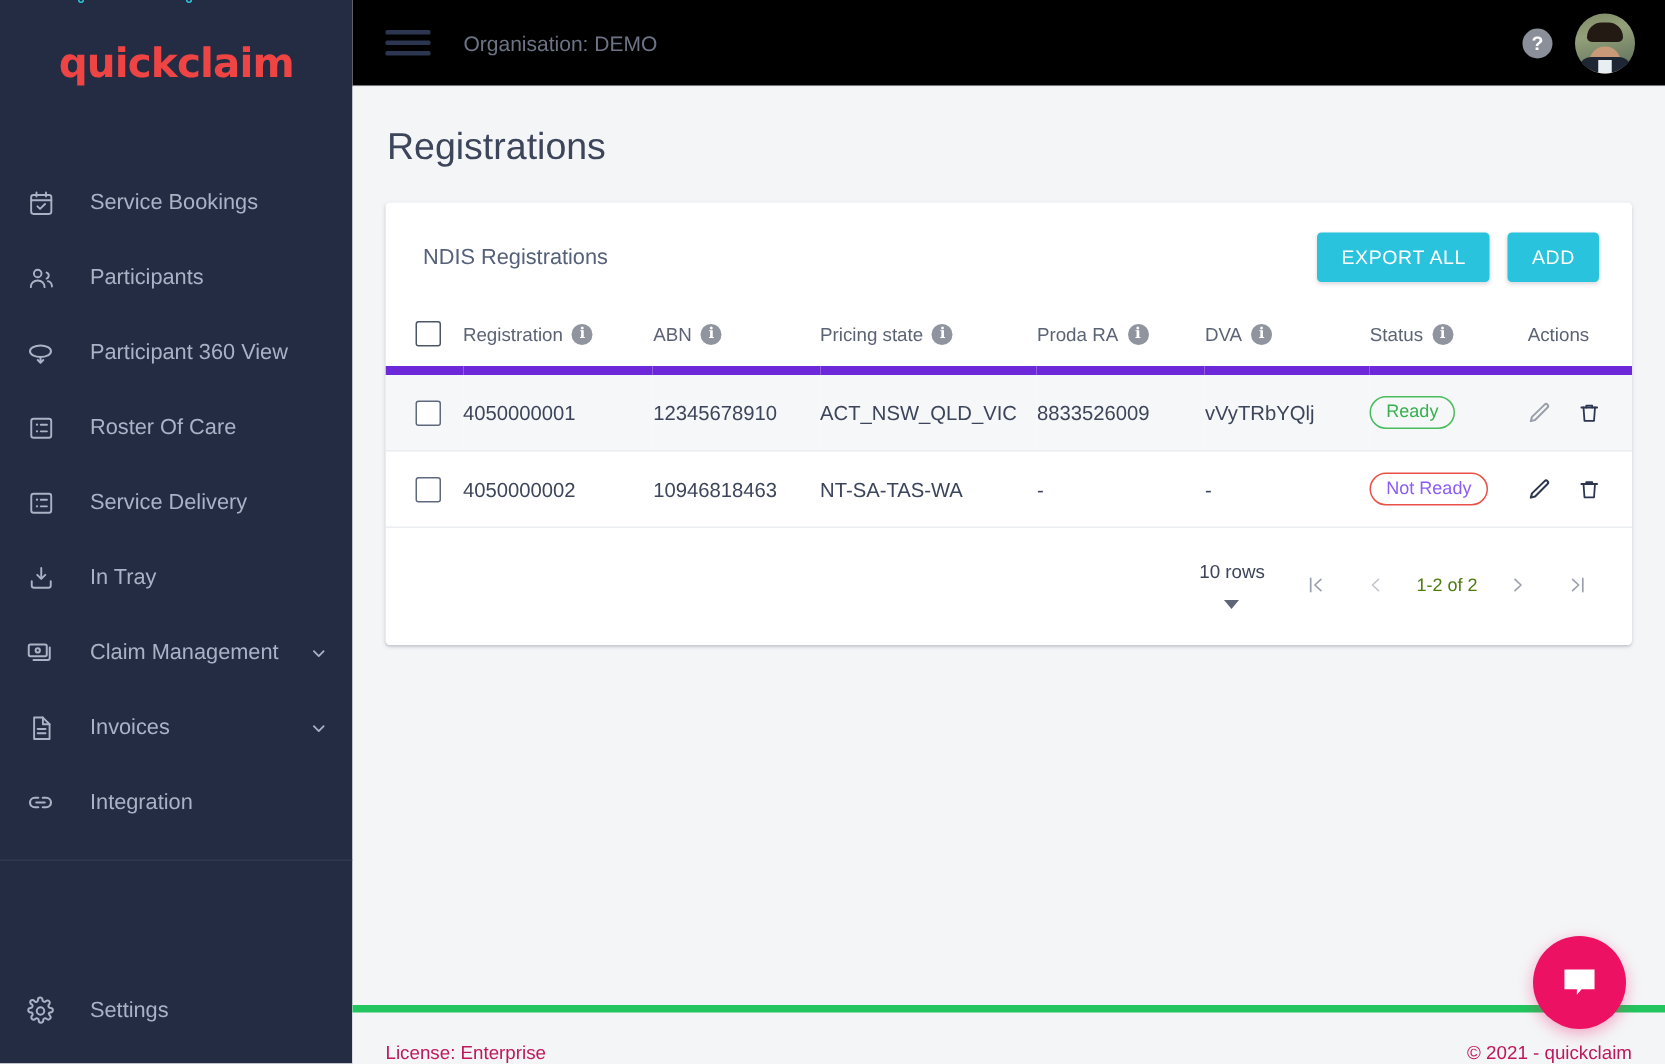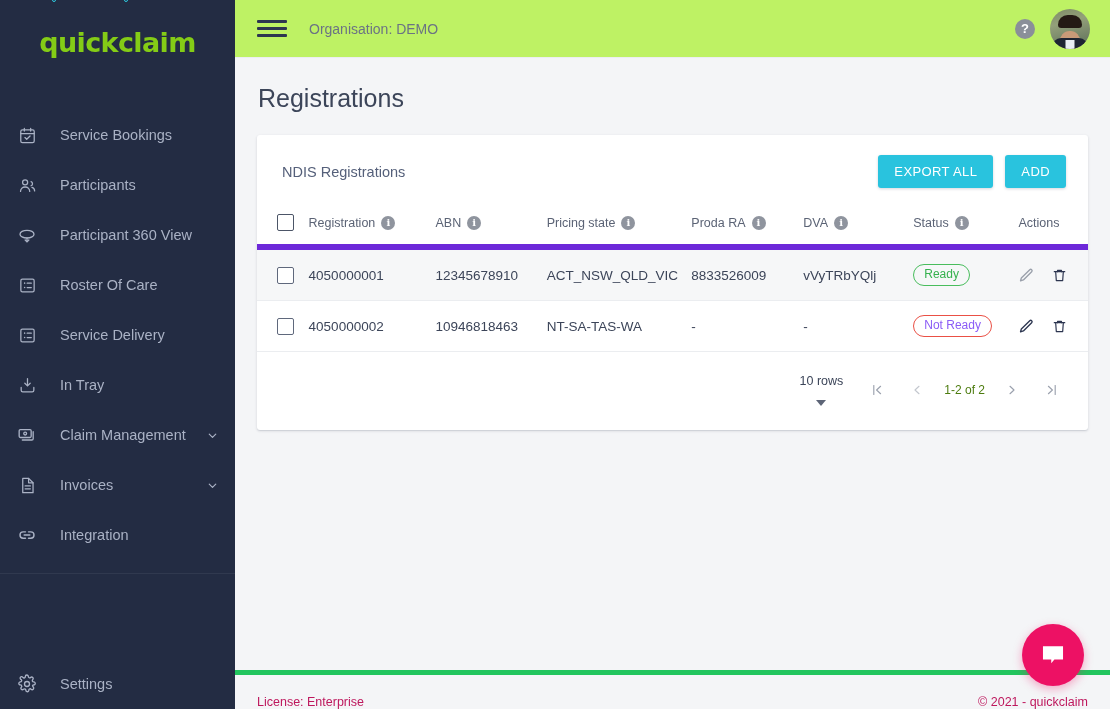--- a/index.html
+++ b/index.html
@@ -20,21 +20,21 @@
     display: flex; flex-direction: column;
   }
   #logo-wrap {
     height: 84px;
     display: flex; align-items: center; justify-content: center;
     position: relative;
   }
   #logo-text {
     font-size: 27px;
     font-weight: 700;
-    color: #84cc16;
+    color: #ef4444;
     letter-spacing: -0.6px;
     position: relative;
     font-family: "DejaVu Sans", sans-serif;
   }
   .logo-dot {
     position: absolute;
     width: 4px; height: 4px;
     border-radius: 50%;
     border: 1.5px solid #2ec9df;
     background: transparent;
@@ -58,34 +58,34 @@
     margin-right: 20px;
   }
   .nav-icon svg { display: block; }
   .nav-label { flex: 1 1 auto; white-space: nowrap; }
   .nav-chev { width: 14px; height: 14px; display:flex; align-items:center; justify-content:center;}
 
   #nav-divider {
     height: 1px; background: #30394f;
     margin: 13px 0 0 0;
   }
-  #settings-wrap { padding-bottom: 0; }
+  #settings-wrap { padding-bottom: 10px; }
   #settings-wrap .nav-item { height: 50px; }
 
   
   #main {
     flex: 1 1 auto; height: 709px;
     display: flex; flex-direction: column;
     background: #f4f5f7;
     position: relative;
   }
 
   
   #topbar {
-    height: 58px; background: #bef264;
+    height: 58px; background: #000000;
     display: flex; align-items: center;
     padding: 0 20px 0 22px;
     border-bottom: 1px solid #eceef1;
     flex: 0 0 58px;
   }
   #hamburger {
     width: 30px; height: 22px;
     display: flex; flex-direction: column; justify-content: center;
     gap: 4px; cursor: pointer;
     margin-right: 22px;

